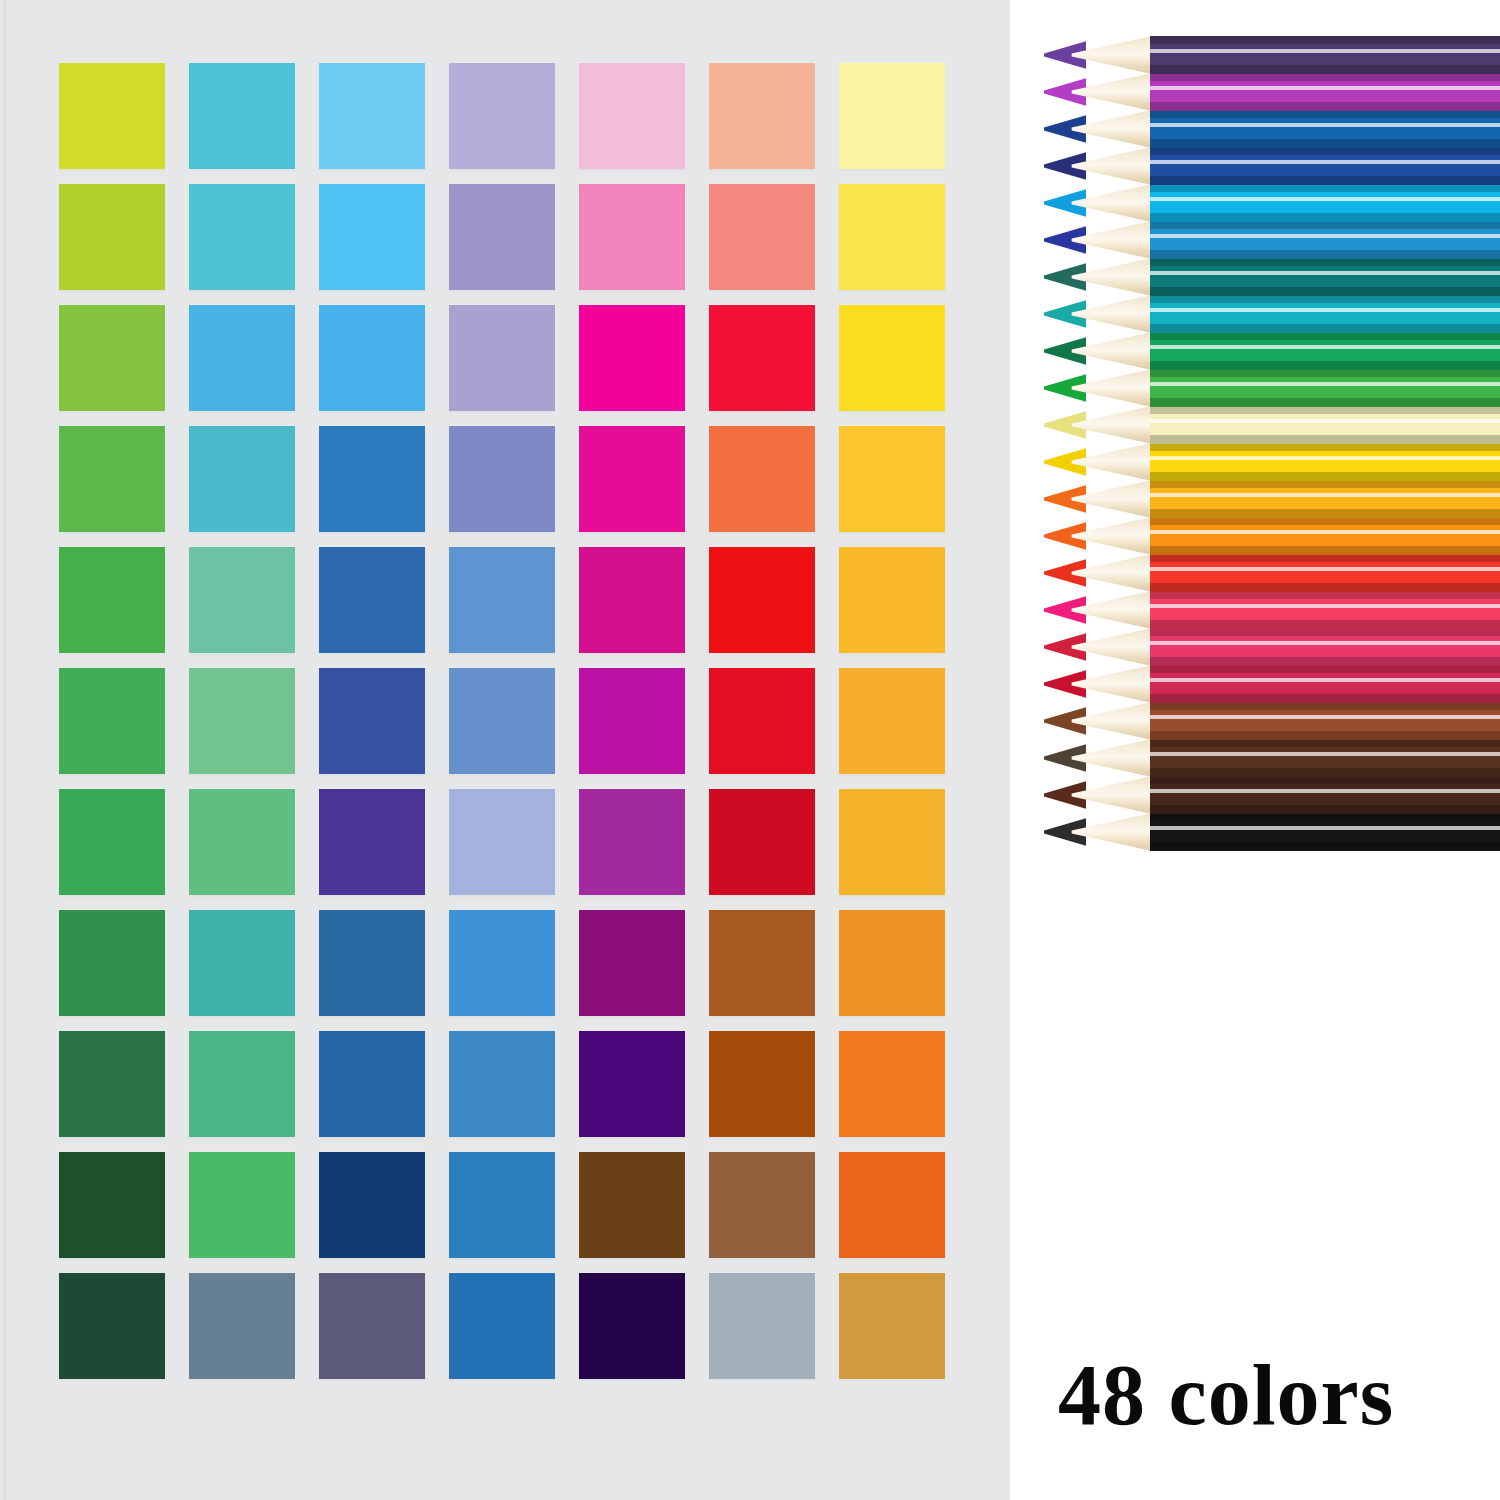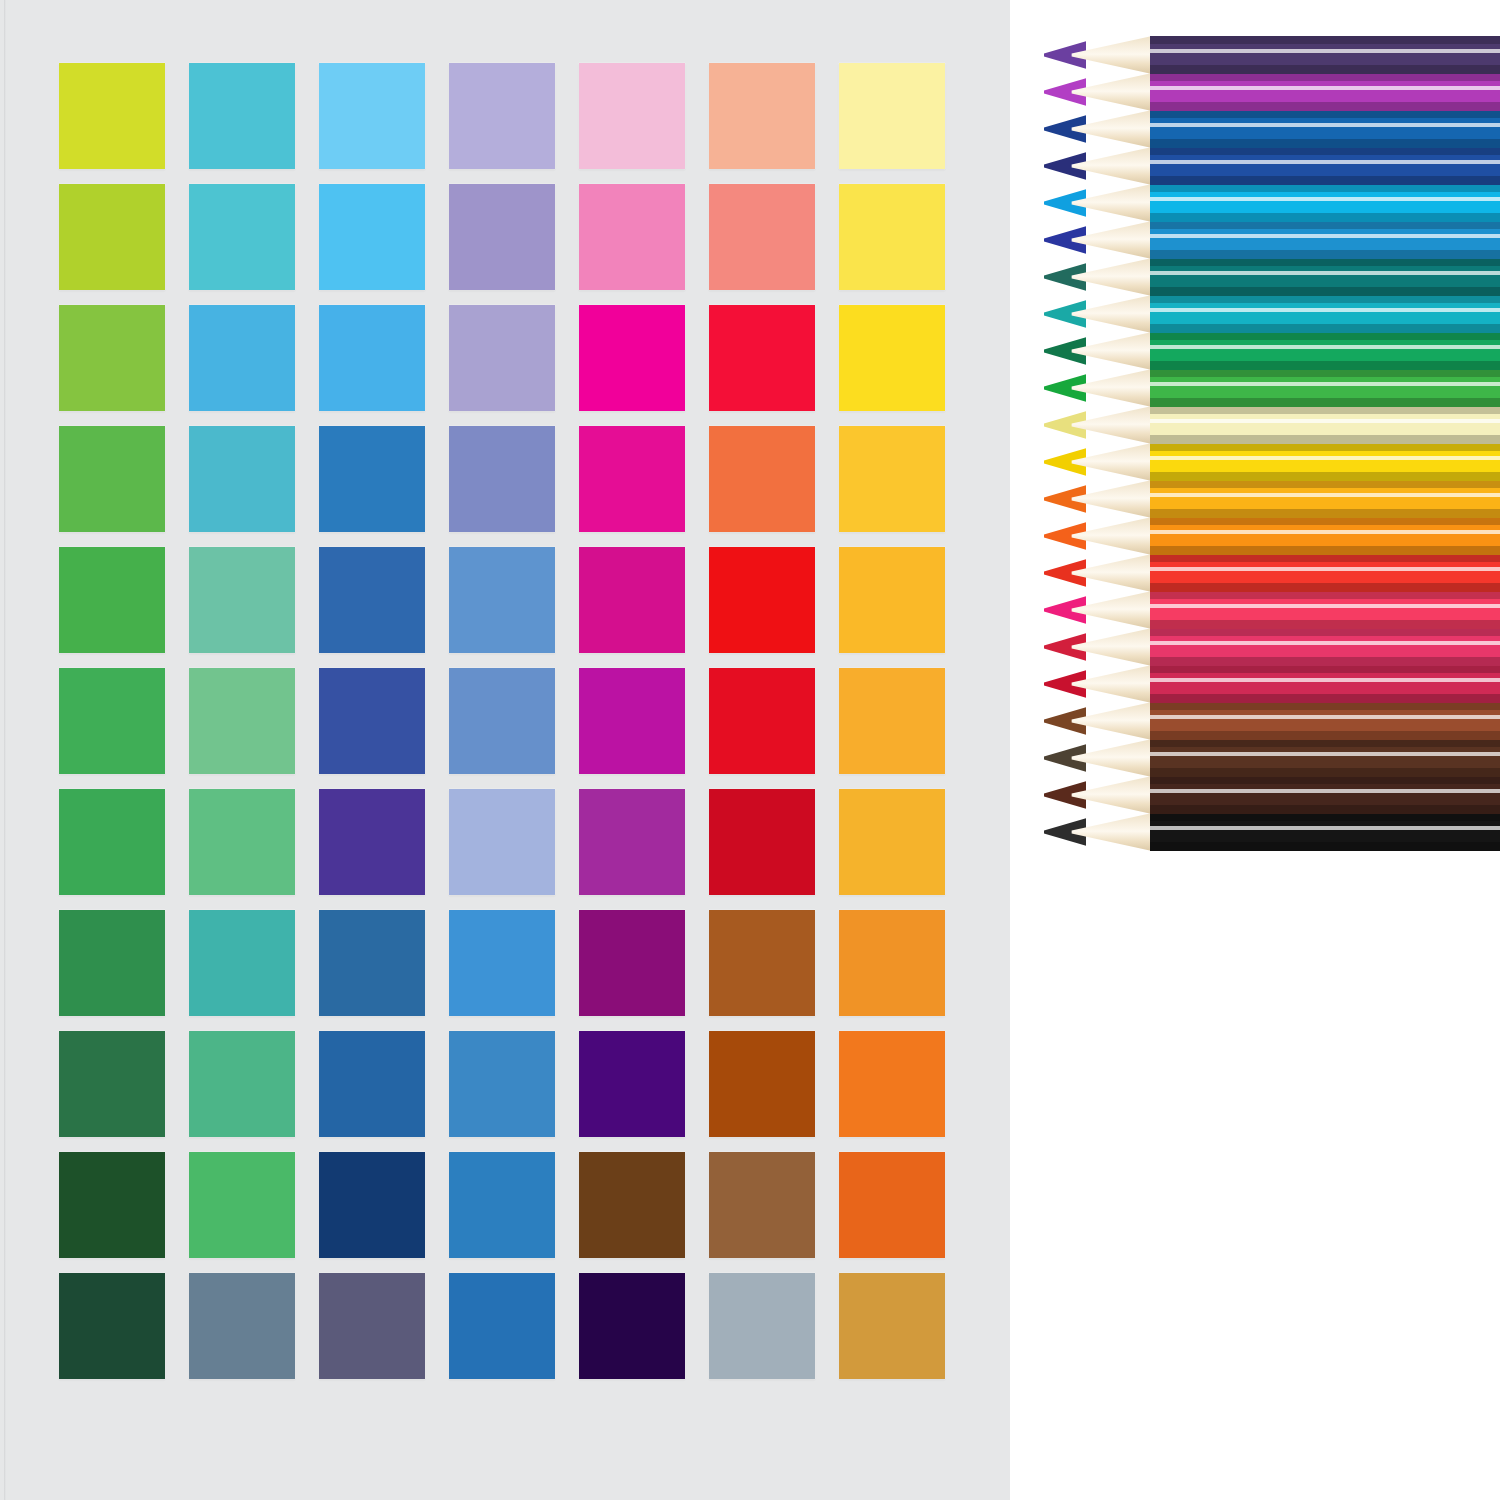--- a/index.html
+++ b/index.html
@@ -400,14 +400,15 @@
           <div class="barrel">
             <div class="body" style="background: rgb(21, 21, 21);"></div>
             <div class="shade-top"></div>
             <div class="shade-bot"></div>
             <div class="sheen"></div>
           </div>
         </div>
       </div>
   </section>
 
+  <div id="caption">48 colors</div>
 
 </div>
 
 </body></html>

